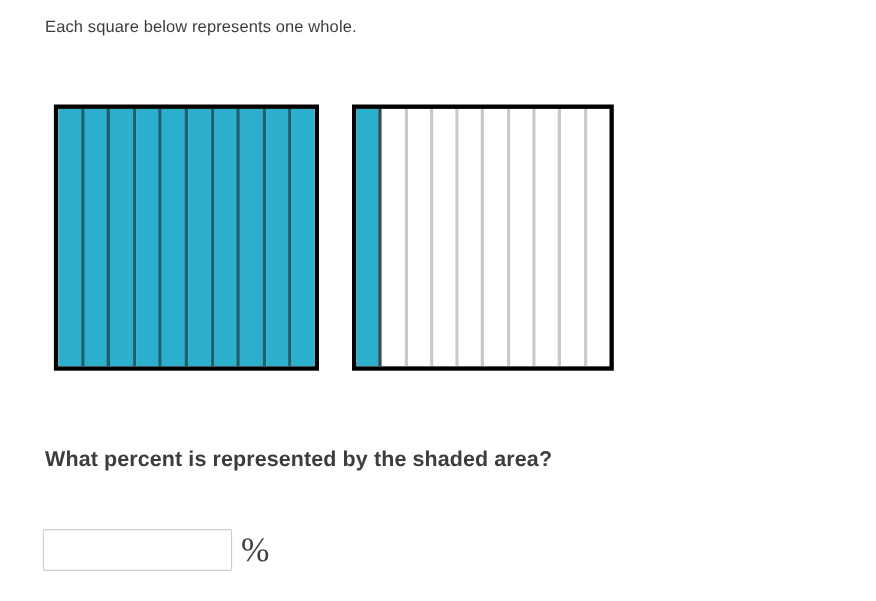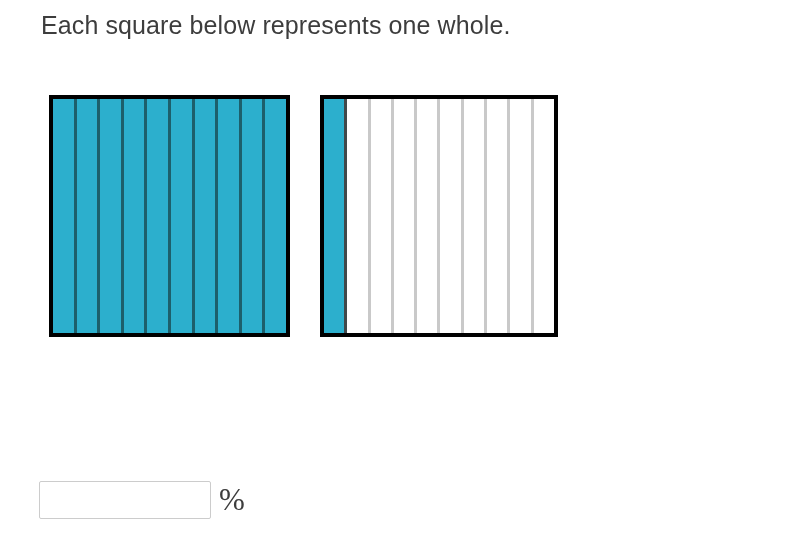--- a/index.html
+++ b/index.html
@@ -19,21 +19,21 @@
   .page {
     position: absolute;
     inset: 0;
   }
 
   
   .prompt-text {
     position: absolute;
     left: 41px;
     top: 12px;
-    font-size: 25px;
+    font-size: 15px;
     line-height: 26px;
     color: #3d3d3d;
     font-weight: 400;
     letter-spacing: 0.1px;
     white-space: nowrap;
   }
 
   
   .models-row {
     position: absolute;
@@ -170,19 +170,20 @@
       <div class="strip"></div>
       <div class="strip"></div>
       <div class="strip"></div>
       <div class="strip"></div>
       <div class="strip"></div>
       <div class="strip"></div>
     </div>
 
   </div>
 
+  <div class="question-text">What percent is represented by the shaded area?</div>
 
   <div class="answer-row">
     <input class="answer-input" type="text" placeholder="" style="">
     <span class="percent-sign">%</span>
   </div>
 
 </div>
 
 </body></html>

